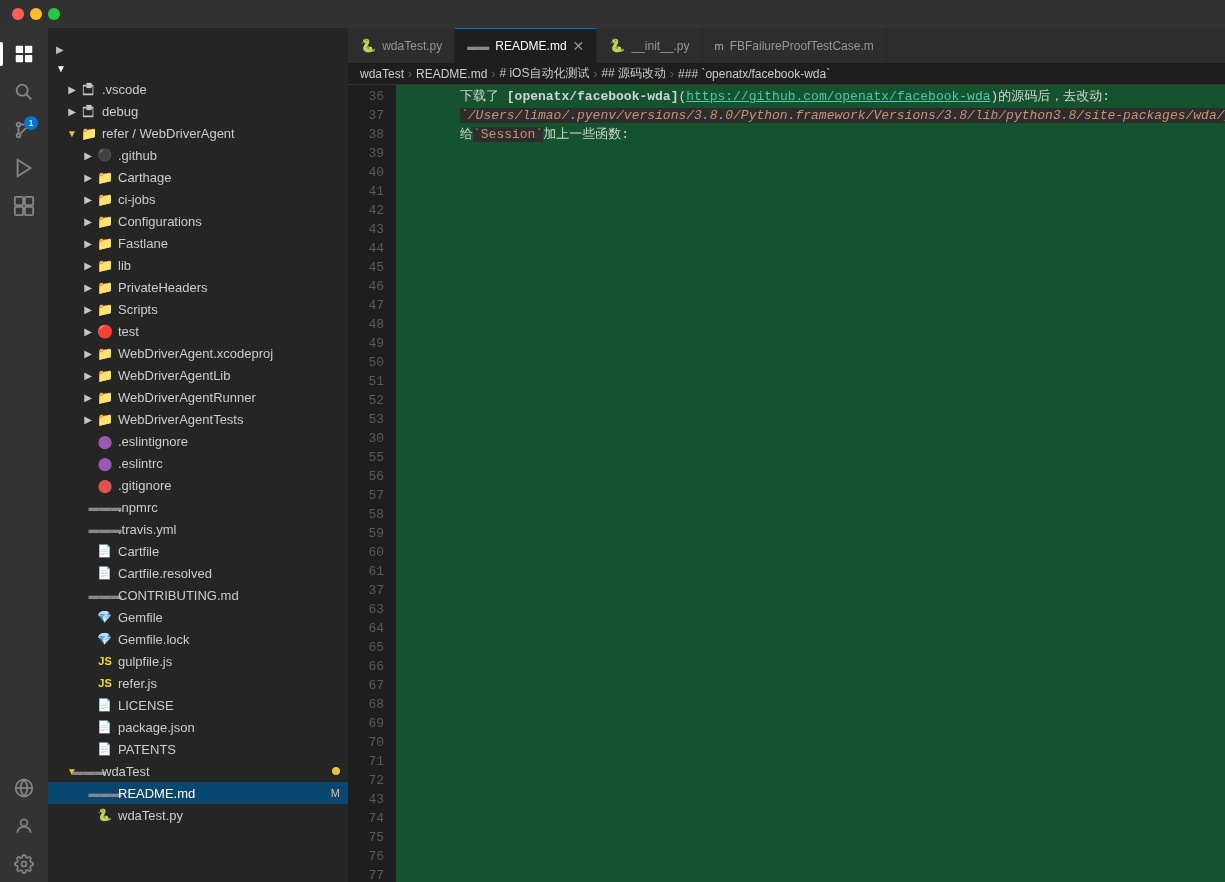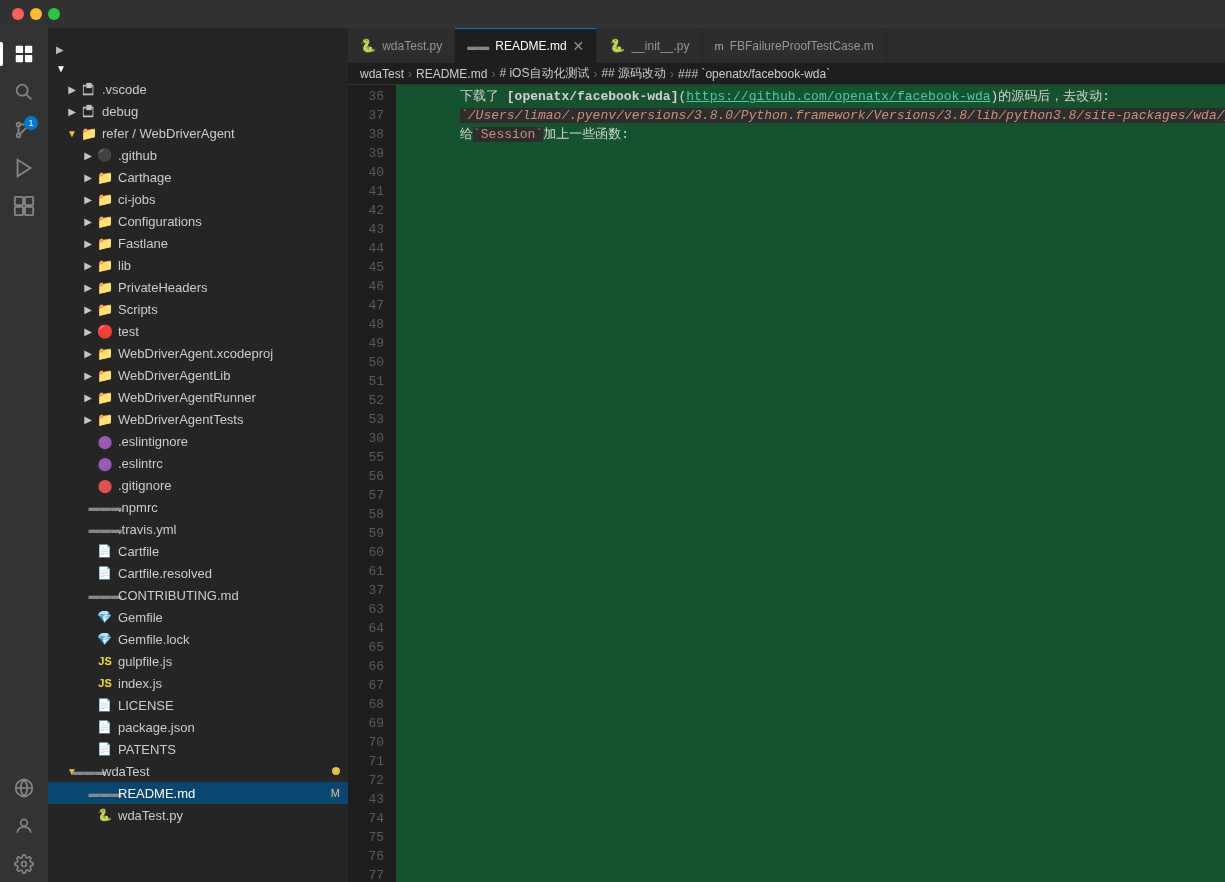--- a/index.html
+++ b/index.html
@@ -592,21 +592,21 @@
         <span class="tree-arrow" style="visibility:hidden">▶</span>
         <span class="tree-icon" style="color:#f7df1e;font-size:11px;font-weight:bold;">JS</span>
         <span class="tree-label">gulpfile.js</span>
       </div>
 
       <div class="tree-item">
         <span class="tree-indent"></span>
           <span class="tree-indent"></span>
         <span class="tree-arrow" style="visibility:hidden">▶</span>
         <span class="tree-icon" style="color:#f7df1e;font-size:11px;font-weight:bold;">JS</span>
-        <span class="tree-label">index.js</span>
+        <span class="tree-label">refer.js</span>
       </div>
 
       <div class="tree-item">
         <span class="tree-indent"></span>
           <span class="tree-indent"></span>
         <span class="tree-arrow" style="visibility:hidden">▶</span>
         <span class="tree-icon" style="color:#aaa;font-size:12px;">📄</span>
         <span class="tree-label">LICENSE</span>
       </div>
 

